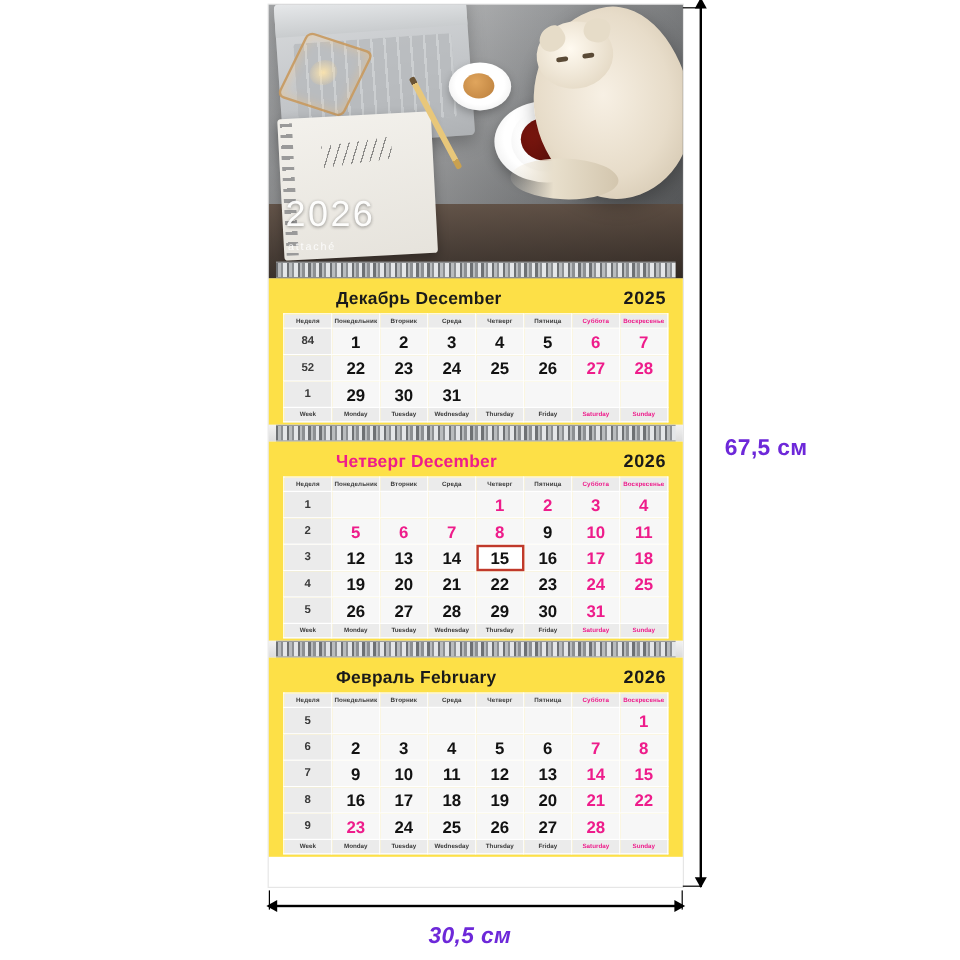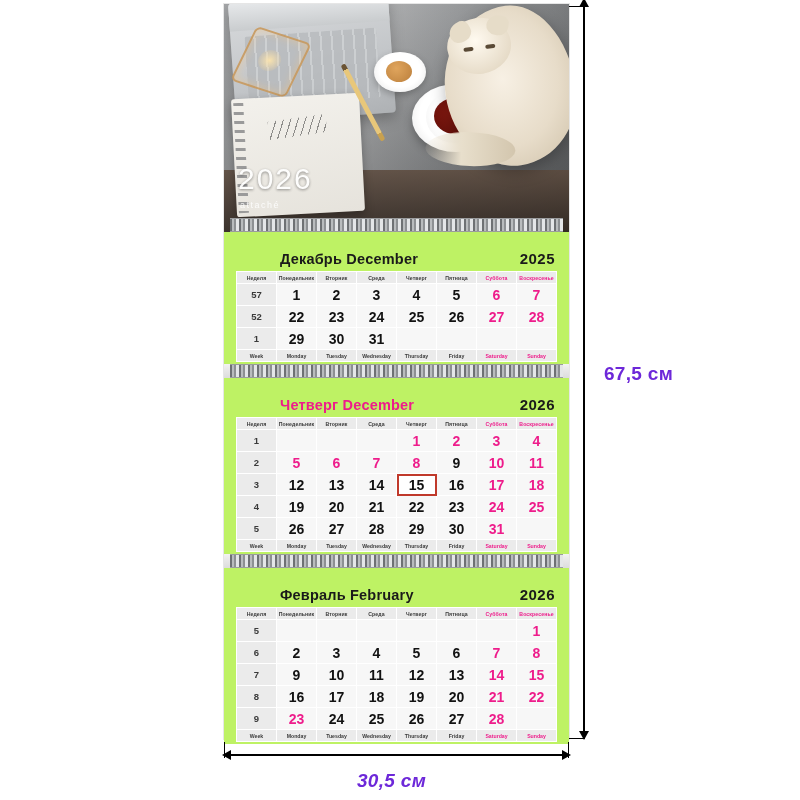--- a/index.html
+++ b/index.html
@@ -237,22 +237,22 @@
   }
   .spiral-bar.on-photo {
     margin-top: -14px;
     background: transparent;
   }
 
   
   .month {
     position: relative;
     width: 345px;
-    background: #bef264;
-    padding: 16px 0 2px 0;
+    background: #fde047;
+    padding: 6px 0 2px 0;
     box-sizing: border-box;
   }
   .month-head {
     display: flex;
     align-items: baseline;
     justify-content: space-between;
     padding: 2px 14px 4px 14px;
   }
   .month-name {
     font-size: 14.5px;
@@ -429,21 +429,21 @@
           <th>Вторник</th>
           <th>Среда</th>
           <th>Четверг</th>
           <th>Пятница</th>
           <th class="sat">Суббота</th>
           <th class="sun">Воскресенье</th>
         </tr>
       </thead>
       <tbody>
         <tr>
-          <td class="wk">57</td>
+          <td class="wk">84</td>
           <td>1</td>
           <td>2</td>
           <td>3</td>
           <td>4</td>
           <td>5</td>
           <td class="we">6</td>
           <td class="we">7</td>
         </tr>
         <tr>
           <td class="wk">52</td>

